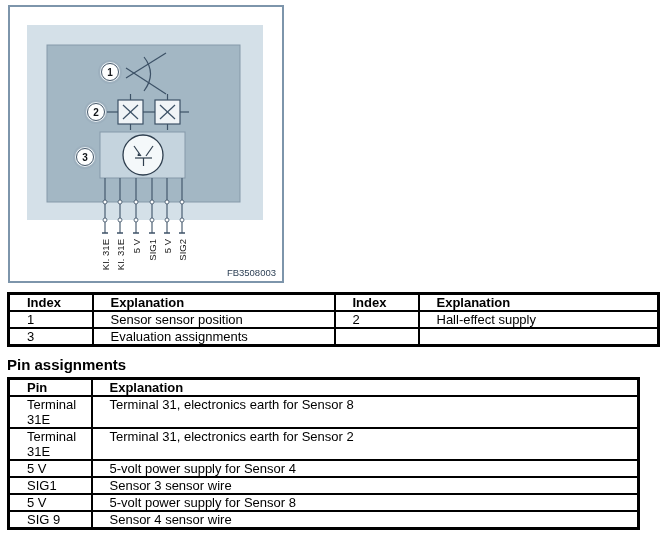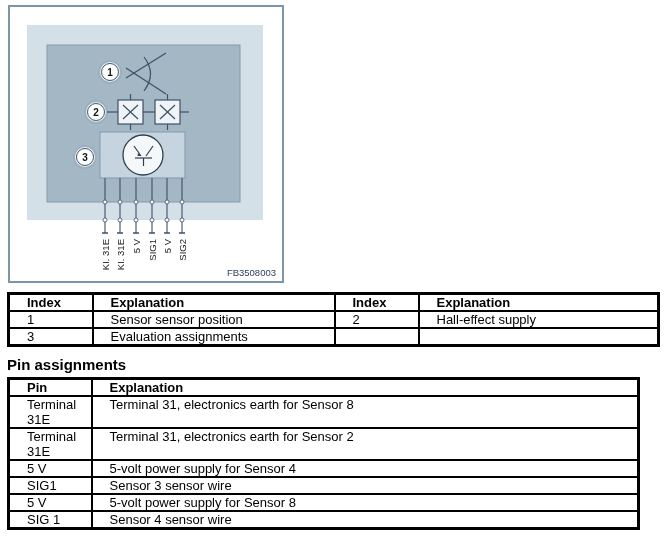--- a/index.html
+++ b/index.html
@@ -195,17 +195,17 @@
   </tr>
   <tr class="short">
     <td>SIG1</td>
     <td>Sensor 3 sensor wire</td>
   </tr>
   <tr class="short">
     <td>5 V</td>
     <td>5-volt power supply for Sensor 8</td>
   </tr>
   <tr class="short">
-    <td>SIG 1</td>
+    <td>SIG 9</td>
     <td>Sensor 4 sensor wire</td>
   </tr>
 </tbody>
   </table>
 
 </body></html>

